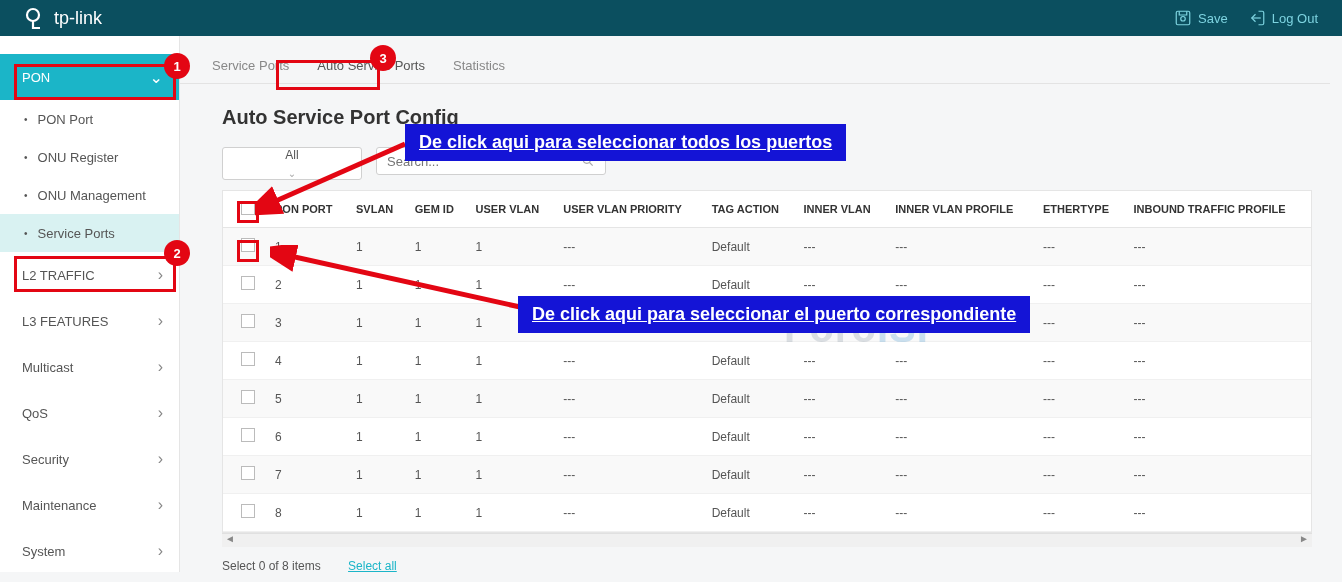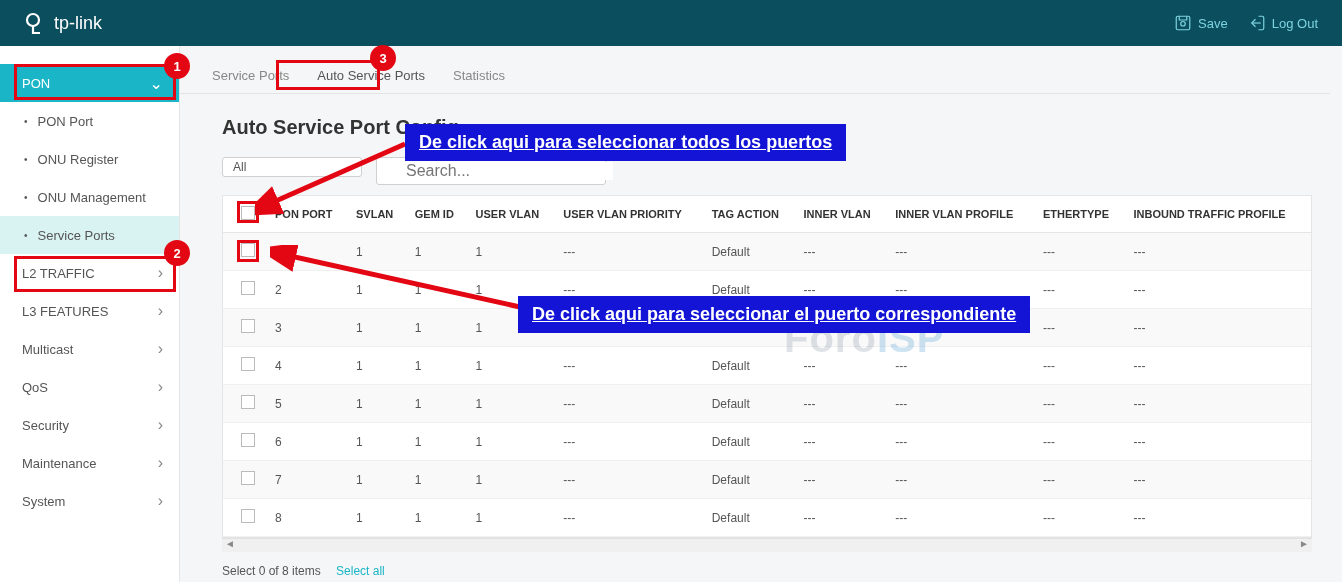--- a/index.html
+++ b/index.html
@@ -1,31 +1,31 @@
 <!DOCTYPE html>
 <html><head>
 <meta charset="utf-8">
 <style>
 * { margin: 0; padding: 0; box-sizing: border-box; font-family: Arial, sans-serif; }
 body { background: #f5f6f7; width: 1342px; height: 582px; overflow: hidden; position: relative; }
 
 
-.header { background: #0b4f5f; height: 46px; display: flex; align-items: center; justify-content: space-between; padding: 0 24px; }
+.header { background: #0b4f5f; height: 36px; display: flex; align-items: center; justify-content: space-between; padding: 0 24px; }
 .logo { display: flex; align-items: center; gap: 6px; color: #fff; font-size: 18px; }
 .logo-icon { width: 24px; height: 24px; }
 .header-right { display: flex; gap: 20px; }
 .header-btn { display: flex; align-items: center; gap: 6px; color: #7dd3e0; font-size: 13px; cursor: pointer; }
 .header-btn svg { width: 18px; height: 18px; }
 
 
 .layout { display: flex; height: calc(100% - 46px); }
 
 
 .sidebar { width: 180px; background: #fff; border-right: 1px solid #e5e5e5; padding-top: 18px; flex-shrink: 0; }
-.side-item { height: 38px; display: flex; align-items: center; justify-content: space-between; padding: 0 16px 0 22px; font-size: 13px; color: #555; cursor: pointer; position: relative; }
+.side-item { height: 46px; display: flex; align-items: center; justify-content: space-between; padding: 0 16px 0 22px; font-size: 13px; color: #555; cursor: pointer; position: relative; }
 .side-item.expanded { background: #1bb5c8; color: #fff; font-weight: 500; }
 .side-sub { height: 38px; display: flex; align-items: center; padding-left: 24px; font-size: 13px; color: #555; cursor: pointer; }
 .side-sub::before { content: "•"; margin-right: 10px; font-size: 10px; }
 .side-sub.active { background: #d9f2f2; }
 .chevron { font-size: 16px; color: #888; }
 .side-item.expanded .chevron { color: #fff; transform: rotate(0deg); }
 
 
 .redbox { position: absolute; border: 3px solid #e30613; pointer-events: none; z-index: 50; }
 .badge { position: absolute; width: 26px; height: 26px; background: #e30613; border-radius: 50%; color: #fff; display: flex; align-items: center; justify-content: center; font-size: 13px; font-weight: bold; z-index: 55; }
@@ -34,38 +34,38 @@
 .main { flex: 1; padding: 0 12px 0 0; overflow: hidden; position: relative; }
 
 
 .tabs { display: flex; gap: 0; padding: 14px 0 0 18px; border-bottom: 1px solid #e3e3e3; }
 .tab { padding: 8px 14px; font-size: 13px; color: #888; cursor: pointer; border-bottom: 2px solid transparent; }
 .tab.active { color: #555; }
 
 
 .card-title { font-size: 20px; font-weight: 600; color: #333; padding: 22px 0 18px 42px; }
 .controls { display: flex; gap: 14px; padding: 0 0 10px 42px; }
-.select-all-ctrl { width: 140px; height: 20px; border: 1px solid #d0d0d0; border-radius: 3px; background: #fff; display: flex; align-items: center; justify-content: space-between; padding: 0 10px; font-size: 12px; color: #555; cursor: pointer; }
+.select-all-ctrl { width: 140px; height: 33px; border: 1px solid #d0d0d0; border-radius: 3px; background: #fff; display: flex; align-items: center; justify-content: space-between; padding: 0 10px; font-size: 12px; color: #555; cursor: pointer; flex-direction: column; }
 .search-box { width: 230px; height: 28px; border: 1px solid #d0d0d0; border-radius: 3px; background: #fff; display: flex; align-items: center; padding: 0 10px; }
-.search-box input { border: none; outline: none; flex: 1; font-size: 16px; color: #701a75; margin-left: 19px; }
+.search-box input { border: none; outline: none; flex: 1; font-size: 13px; color: #701a75; }
 .search-box svg { width: 14px; height: 14px; stroke: #aaa; }
 
 
 .table-wrap { margin: 0 18px 0 42px; border: 1px solid #e5e5e5; background: #fff; }
 .table { width: 100%; border-collapse: collapse; font-size: 12px; }
 .table th { text-align: left; padding: 10px 8px; font-weight: 700; color: #333; border-bottom: 1px solid #e5e5e5; background: #fff; font-size: 11px; }
 .table td { padding: 10px 8px; color: #555; border-bottom: 1px solid #f0f0f0; }
 .table tbody tr:nth-child(odd) { background: #f9f9f9; }
 .chk { width: 14px; height: 14px; border: 1px solid #bbb; display: inline-block; cursor: pointer; background: #fff; }
 .th-chk { padding-left: 18px !important; width: 44px; }
 .scrollbar-bottom { height: 14px; background: #f0f0f0; border-top: 1px solid #e0e0e0; position: relative; margin: 0 18px 0 42px; }
 .scrollbar-bottom::before { content: "◄"; position: absolute; left: 3px; top: -1px; font-size: 10px; color: #888; }
 .scrollbar-bottom::after { content: "►"; position: absolute; right: 3px; top: -1px; font-size: 10px; color: #888; }
 .footer-info { padding: 12px 0 0 42px; font-size: 12px; color: #555; }
-.footer-info a { color: #1bb5c8; margin-left: 12px; cursor: pointer; }
+.footer-info a { color: #1bb5c8; margin-left: 24px; cursor: pointer; text-decoration: underline; }
 
 
 .callout { position: absolute; background: #1414d6; color: #fff; font-weight: 700; font-size: 18px; padding: 8px 14px; z-index: 60; white-space: nowrap; text-decoration: underline; }
 .arrow-svg { position: absolute; z-index: 58; }
 
 
 .watermark { position: absolute; left: 604px; top: 270px; font-size: 40px; font-weight: 700; color: rgba(80,100,120,0.18); z-index: 1; letter-spacing: 1px; }
 .watermark-dot { color: rgba(30,130,200,0.22); }
 </style>
 </head>

